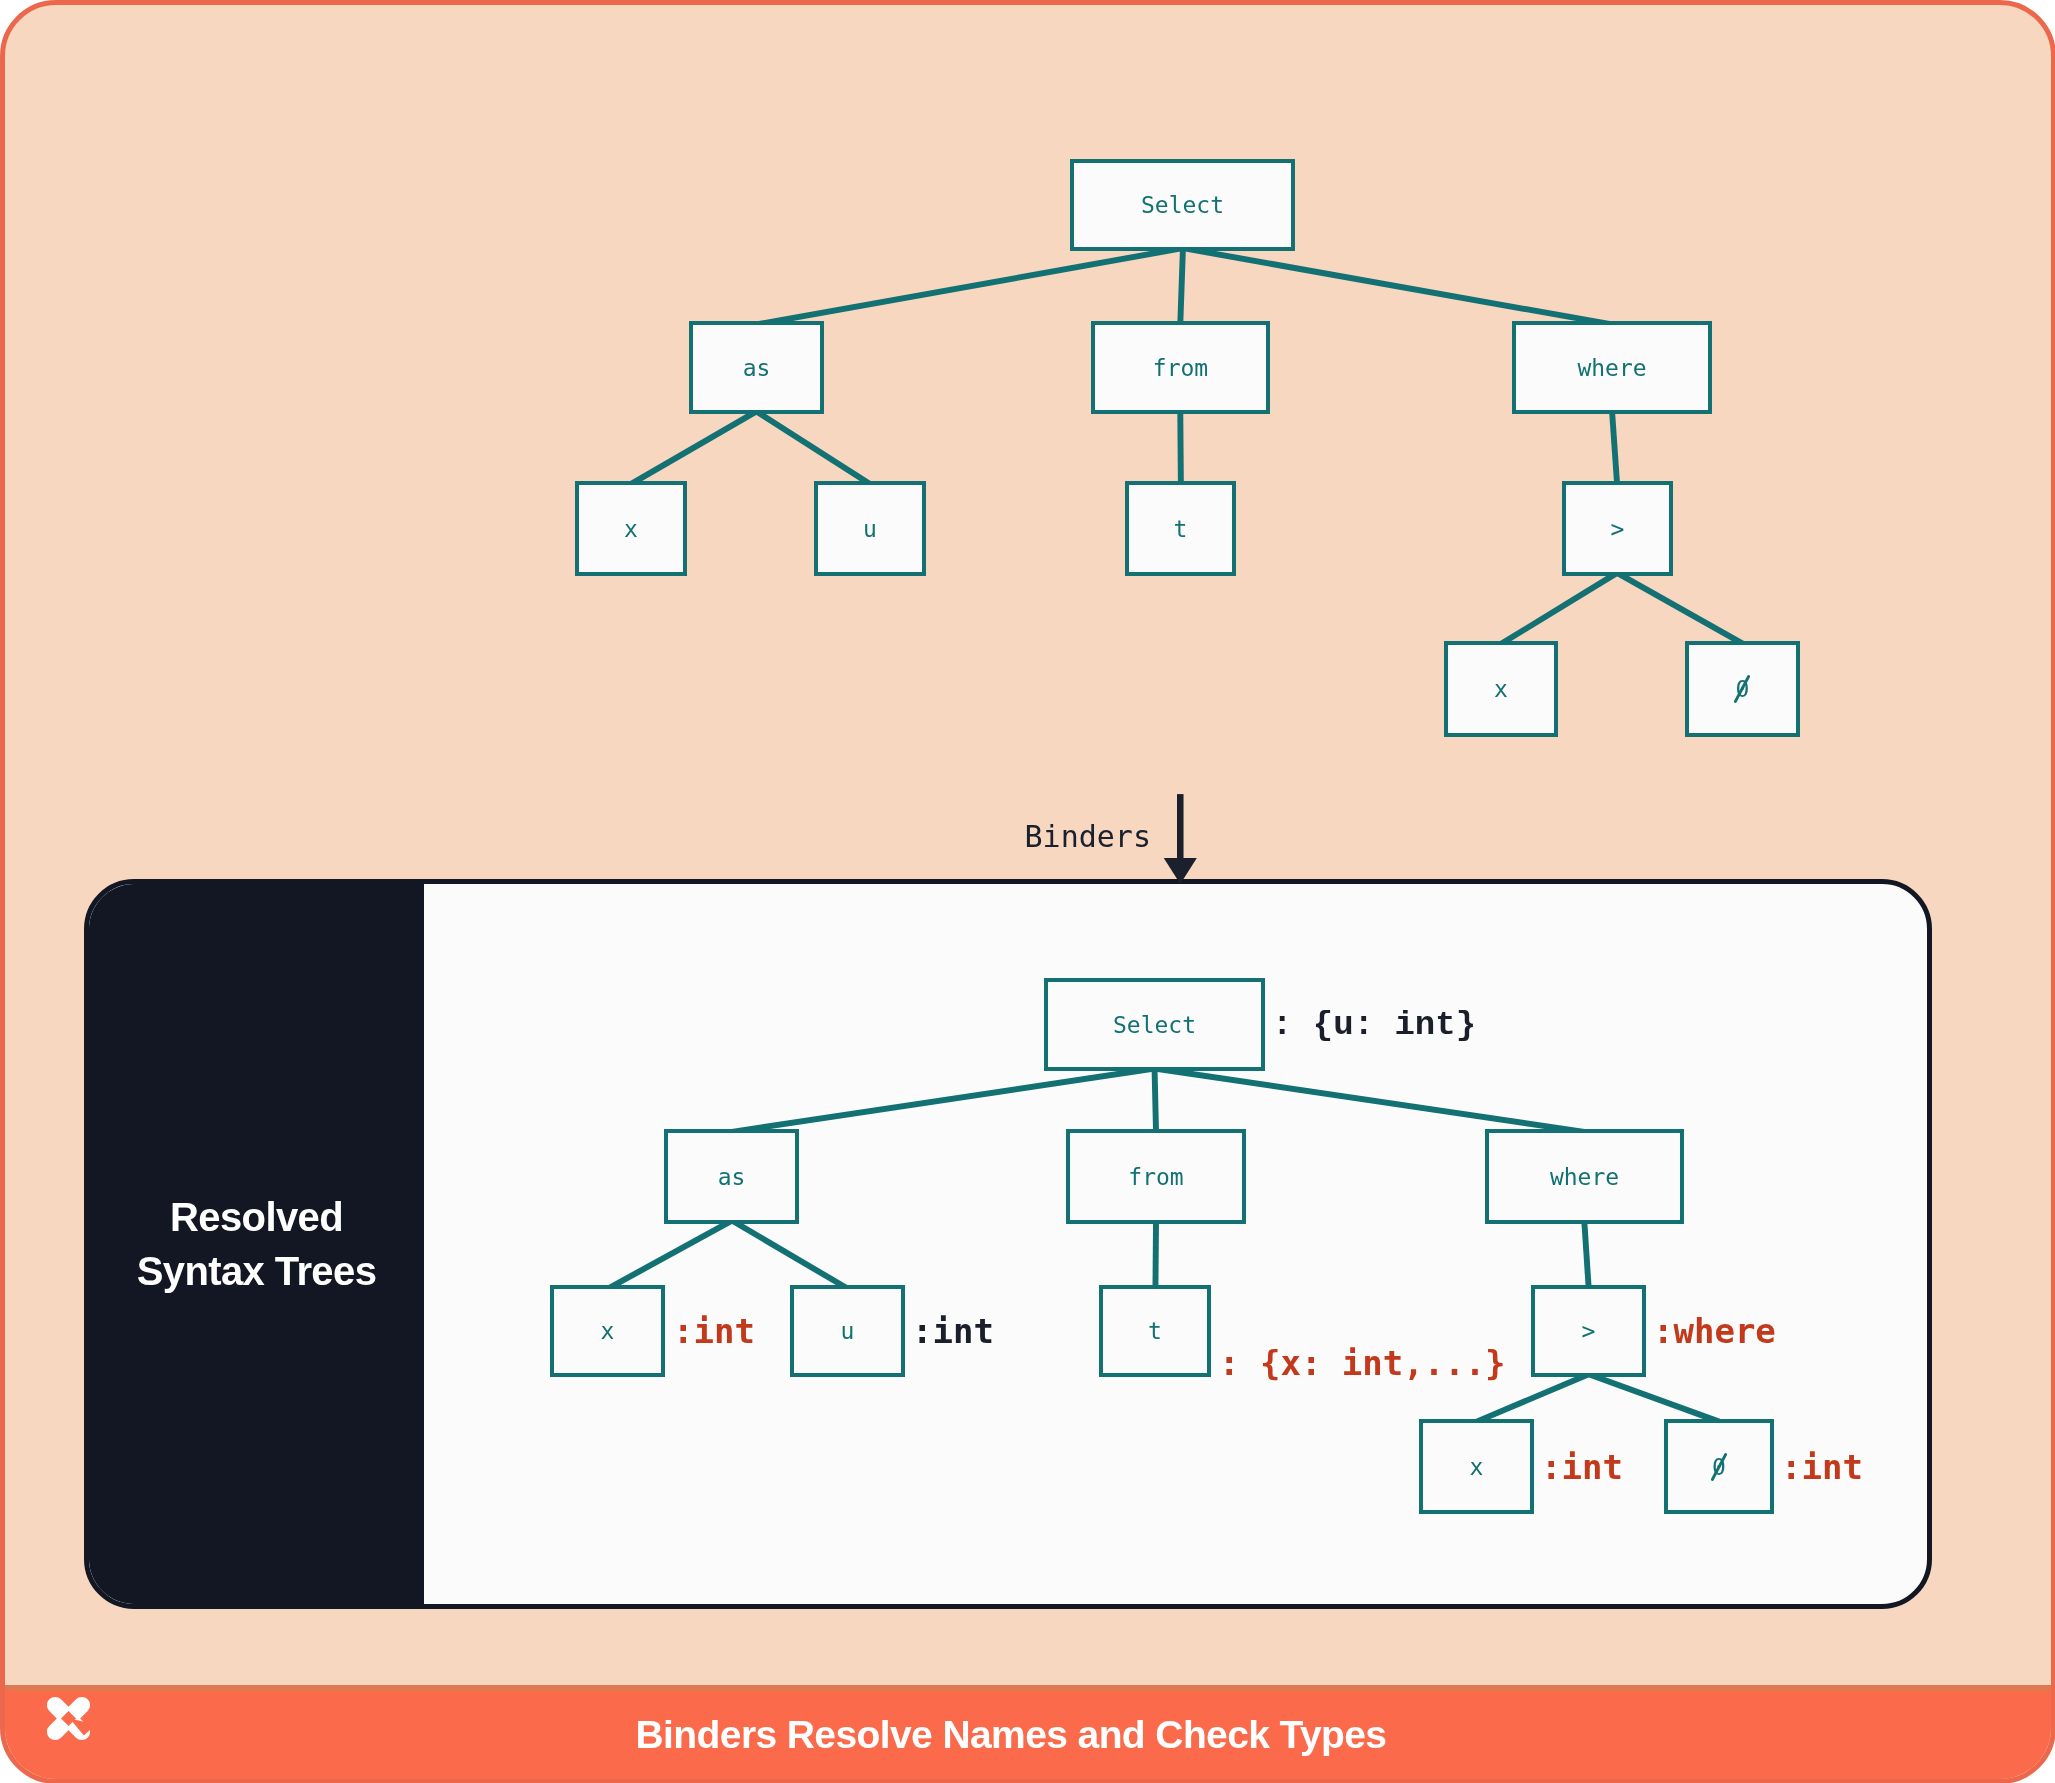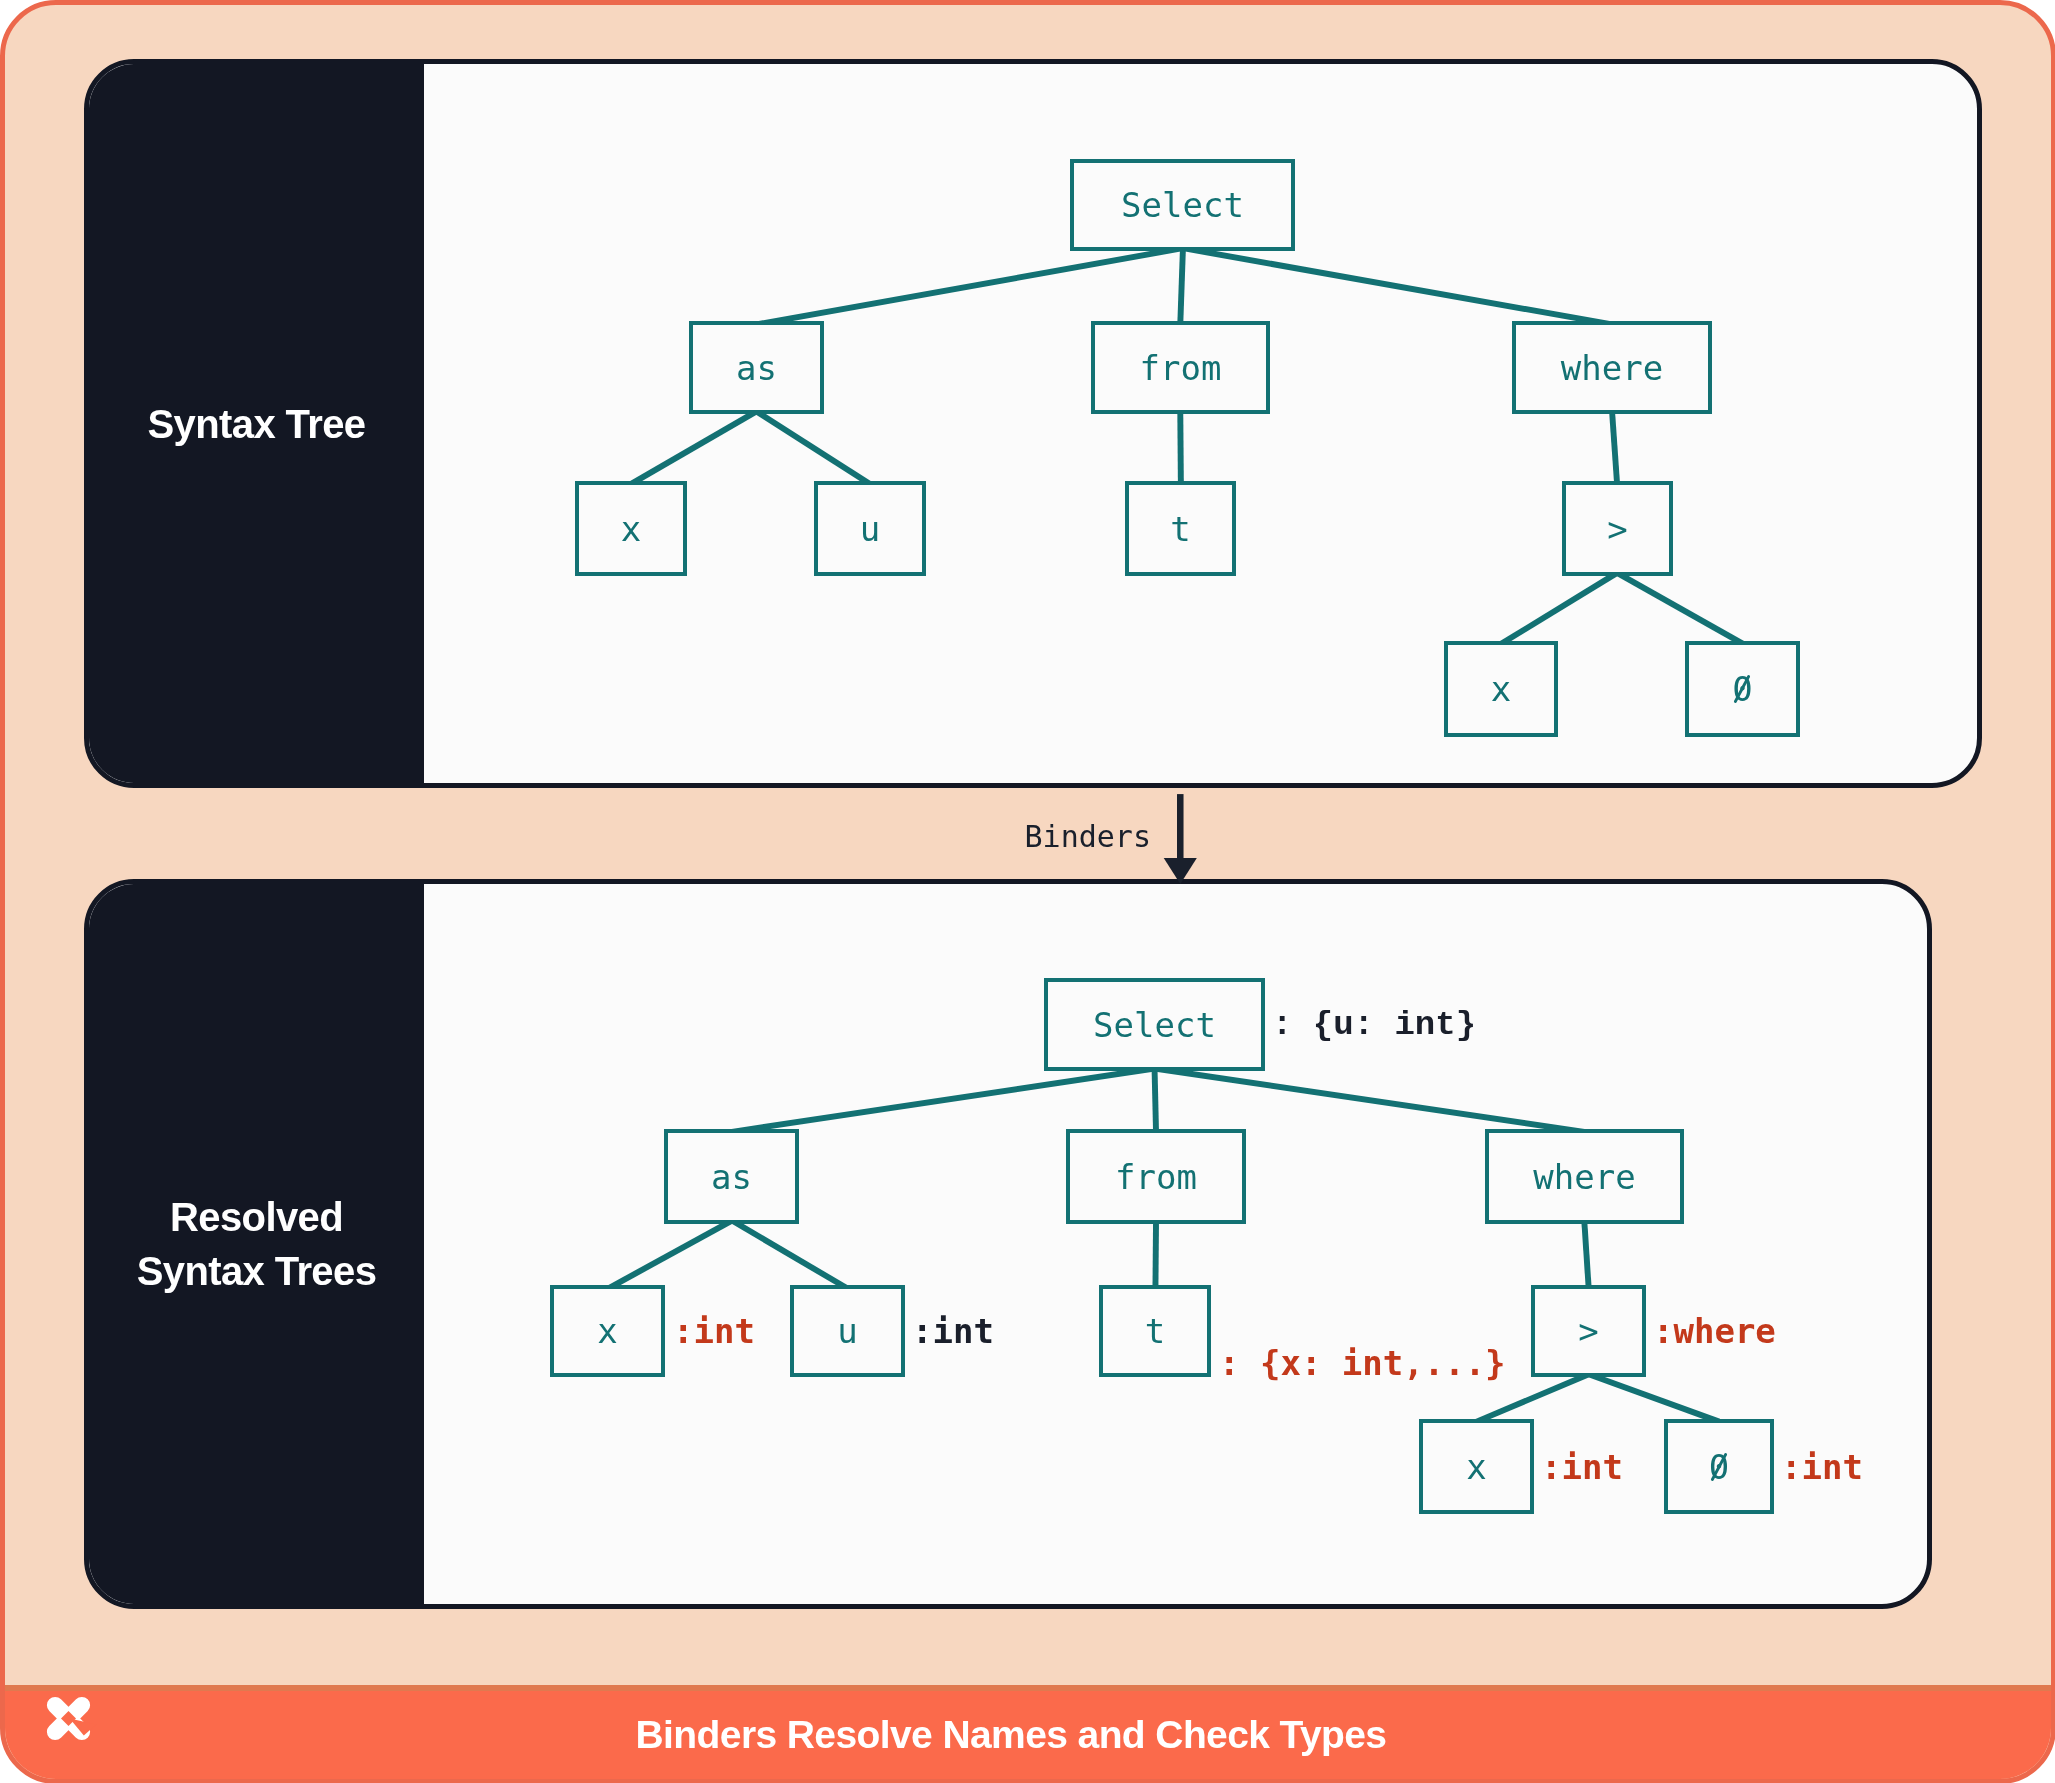--- a/index.html
+++ b/index.html
@@ -11,21 +11,21 @@
   .panel1{left:79px;top:54px;width:1898px;height:729px;}
   .panel2{left:79px;top:874px;width:1848px;height:730px;}
   .sidebar{position:absolute;left:0;top:0;bottom:0;width:335px;background:#131723;
            display:flex;align-items:center;justify-content:center;}
   .sidebar-label{color:#ffffff;font-weight:700;font-size:40px;line-height:54px;
                  text-align:center;letter-spacing:-0.6px;}
   #edges-layer{position:absolute;left:0;top:0;width:2056px;height:1784px;pointer-events:none;}
   #nodes-layer{position:absolute;left:0;top:0;width:0;height:0;}
   .tree-node{position:absolute;background:#FBFBFB;border:4.7px solid #137173;box-sizing:border-box;
              display:flex;align-items:center;justify-content:center;
-             font-family:"DejaVu Sans Mono",monospace;font-size:34px;color:#137173;}
+             font-family:"DejaVu Sans Mono",monospace;font-size:23px;color:#137173;}
   .zero-wrap{position:relative;display:inline-block;}
   .zero-slash{position:absolute;left:50%;top:50%;width:3px;height:31px;background:#137173;
               transform:translate(-50%,-50%) rotate(28deg);border-radius:1.8px;}
   .annotation{position:absolute;display:flex;align-items:center;
               font-family:"DejaVu Sans Mono",monospace;font-weight:700;font-size:34px;white-space:pre;}
   .annotation.red{color:#C3391B;}
   .annotation.dark{color:#1A1F2B;}
   .binder-label{position:absolute;left:850px;top:811px;width:296px;height:41px;
                 display:flex;align-items:center;justify-content:flex-end;
                 font-family:"DejaVu Sans Mono",monospace;font-size:30px;color:#1A202C;}
@@ -33,27 +33,20 @@
           border-top:6px solid #E0794F;box-sizing:content-box;
           display:flex;align-items:center;justify-content:center;padding-right:34px;}
   .footer-title{color:#ffffff;font-weight:700;font-size:39px;letter-spacing:-0.6px;}
   .logo{position:absolute;left:34px;top:-2.4px;width:59px;height:59px;}
 </style>
 </head>
 <body>
 
 <div class="canvas">
 
-  <div class="panel panel1">
-    <div class="sidebar">
-      <div class="sidebar-label">
-        <span>Syntax Tree</span>
-      </div>
-    </div>
-  </div>
 
   <div class="panel panel2">
     <div class="sidebar">
       <div class="sidebar-label">
         <span>Resolved</span><br>
         <span>Syntax Trees</span>
       </div>
     </div>
   </div>
 

